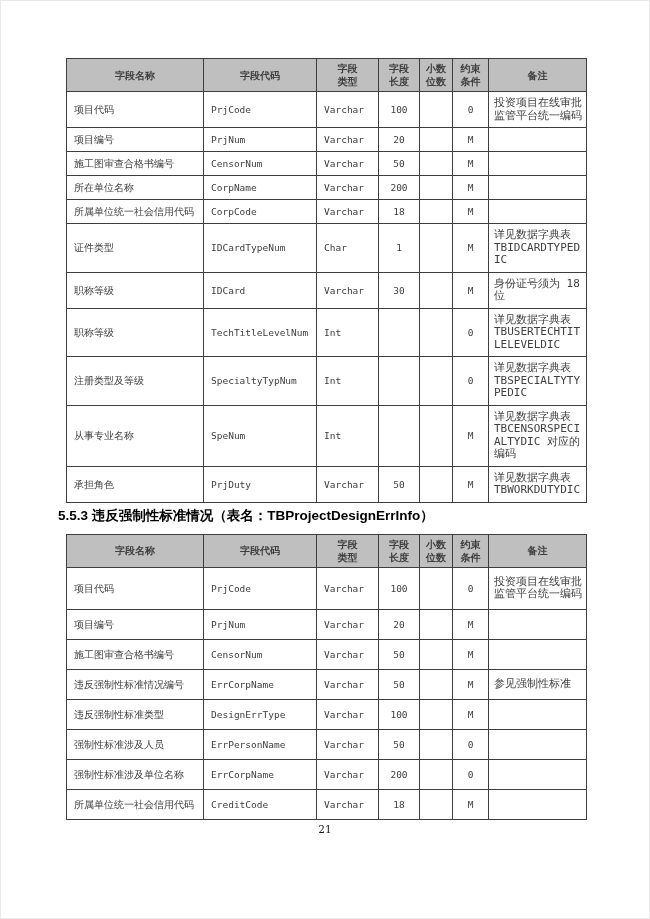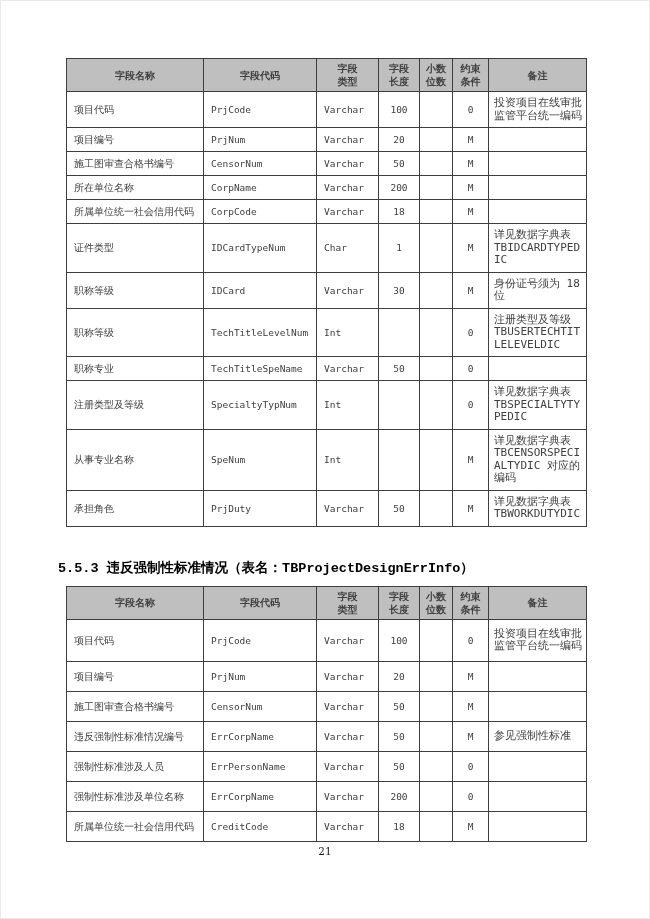--- a/index.html
+++ b/index.html
@@ -49,25 +49,25 @@
     white-space: normal;
     overflow-wrap: anywhere;
     word-break: break-word;
   }
   table.t2 td { padding-top: 8px; padding-bottom: 8px; }
   td.al { text-align: left; padding-left: 7px; padding-right: 4px; }
   td.ac { text-align: center; padding-left: 2px; padding-right: 2px; }
   td.mono { font-size: 9.5px; }
   td.remark { font-size: 11px; padding-left: 5px; padding-right: 3px; line-height: 12.5px; }
   .section-heading {
-    font-family: Liberation Mono, monospace;
+    font-family: Liberation Sans, sans-serif;
     font-weight: bold;
     font-size: 13.5px;
     color: #000;
-    margin: 32px 0 9px -8px;
+    margin: 4px 0 9px -8px;
     white-space: nowrap;
   }
   .page-number {
     text-align: center;
     font-family: "DejaVu Serif", serif;
     font-size: 10.5px;
     margin-top: 3px;
     color: #1c1c1c;
   }
 </style>
@@ -165,30 +165,21 @@
           <td class="ac mono">M</td>
           <td class="al remark">身份证号须为 18 位</td>
         </tr>
         <tr>
           <td class="al">职称等级</td>
           <td class="al mono">TechTitleLevelNum</td>
           <td class="al mono">Int</td>
           <td class="ac mono"></td>
           <td class="ac mono"></td>
           <td class="ac mono">0</td>
-          <td class="al remark">注册类型及等级 TBUSERTECHTITLELEVELDIC</td>
-        </tr>
-        <tr>
-          <td class="al">职称专业</td>
-          <td class="al mono">TechTitleSpeName</td>
-          <td class="al mono">Varchar</td>
-          <td class="ac mono">50</td>
-          <td class="ac mono"></td>
-          <td class="ac mono">0</td>
-          <td class="al remark"></td>
+          <td class="al remark">详见数据字典表 TBUSERTECHTITLELEVELDIC</td>
         </tr>
         <tr>
           <td class="al">注册类型及等级</td>
           <td class="al mono">SpecialtyTypNum</td>
           <td class="al mono">Int</td>
           <td class="ac mono"></td>
           <td class="ac mono"></td>
           <td class="ac mono">0</td>
           <td class="al remark">详见数据字典表 TBSPECIALTYTYPEDIC</td>
         </tr>
@@ -271,20 +262,29 @@
         <tr>
           <td class="al">违反强制性标准情况编号</td>
           <td class="al mono">ErrCorpName</td>
           <td class="al mono">Varchar</td>
           <td class="ac mono">50</td>
           <td class="ac mono"></td>
           <td class="ac mono">M</td>
           <td class="al remark">参见强制性标准</td>
         </tr>
         <tr>
+          <td class="al">违反强制性标准类型</td>
+          <td class="al mono">DesignErrType</td>
+          <td class="al mono">Varchar</td>
+          <td class="ac mono">100</td>
+          <td class="ac mono"></td>
+          <td class="ac mono">M</td>
+          <td class="al remark"></td>
+        </tr>
+        <tr>
           <td class="al">强制性标准涉及人员</td>
           <td class="al mono">ErrPersonName</td>
           <td class="al mono">Varchar</td>
           <td class="ac mono">50</td>
           <td class="ac mono"></td>
           <td class="ac mono">0</td>
           <td class="al remark"></td>
         </tr>
         <tr>
           <td class="al">强制性标准涉及单位名称</td>

